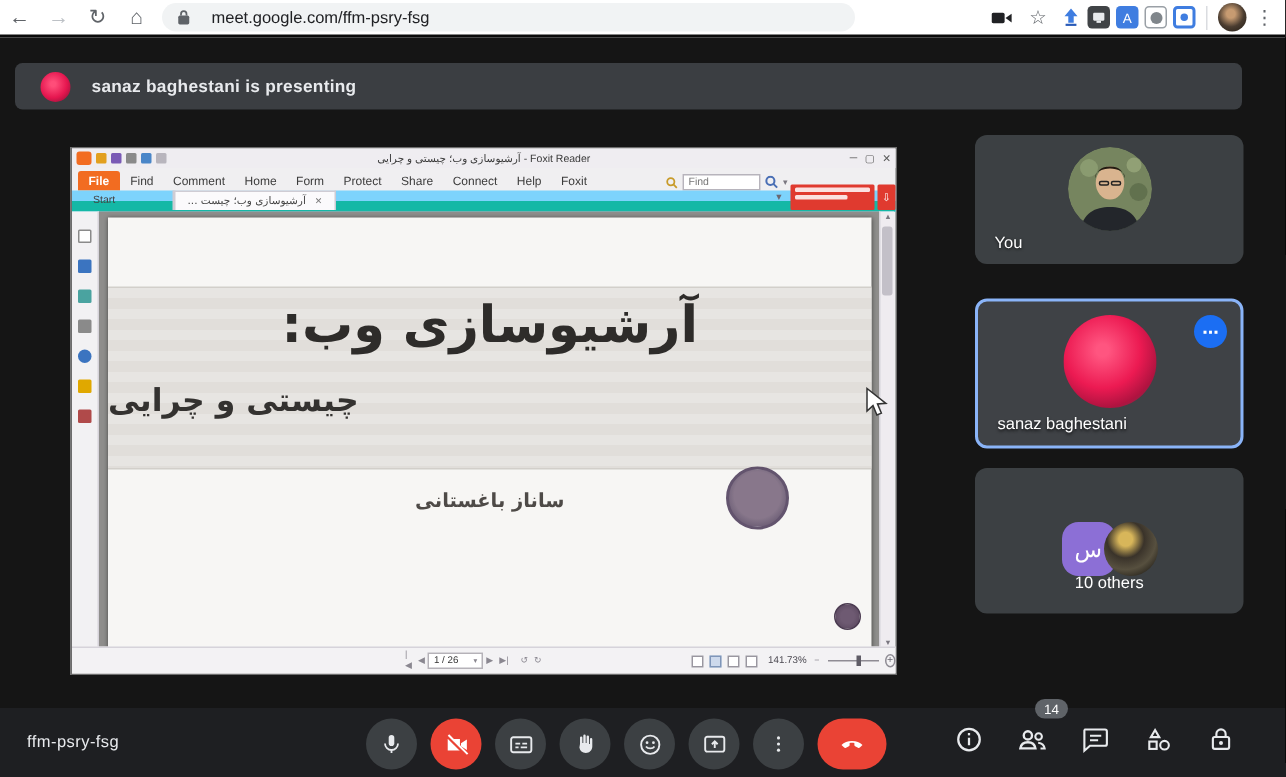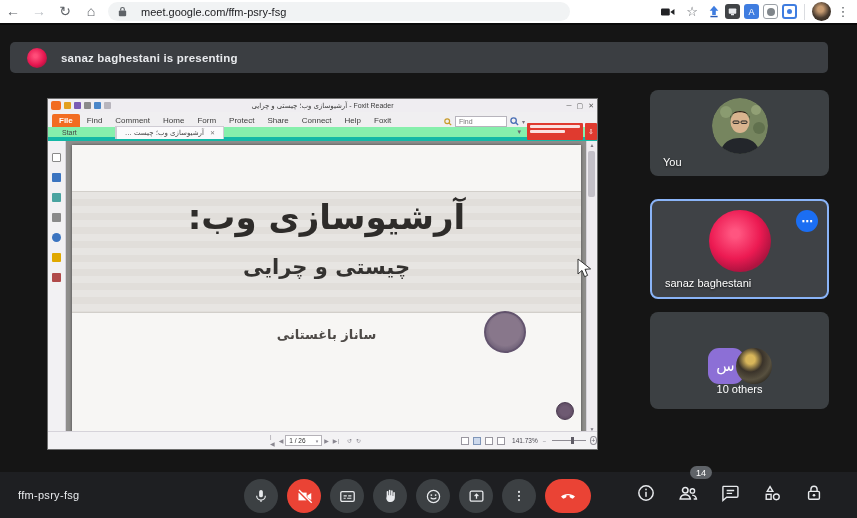--- a/index.html
+++ b/index.html
@@ -33,34 +33,34 @@
 .appico{width:10px;height:9px;background:#f26c21;border-radius:2px}
 .qat{width:7px;height:7px;border-radius:1px}
 .ftitletext{position:absolute;left:50%;transform:translateX(-50%);font-size:7px;color:#3a3a3a;white-space:nowrap}
 .wctl{margin-left:auto;display:flex;gap:5px;color:#5a5a5a;font-size:7px}
 .ribbon{position:absolute;left:0;top:13px;width:100%;height:15px;display:flex;align-items:flex-end;gap:1px}
 .filetab{background:#f26c21;color:#fff;font-size:8px;font-weight:bold;padding:2px 7px;border-radius:2px 2px 0 0;margin-left:4px}
 .mitem{font-size:8px;color:#3c3c3c;padding:2px 6px}
 .findwrap{margin-left:auto;display:flex;align-items:center;gap:3px;padding-right:72px}
 .findbox{width:52px;height:11px;border:1px solid #b7b4bc;background:#fff;font-size:7px;padding:0 3px;color:#333;font-family:"Liberation Sans",sans-serif}
 .findbox::placeholder{color:#777}
-.tabbar{position:absolute;left:0;top:28px;width:100%;height:14px;background:#86efac;border-bottom:4px solid #14b8a6;display:flex;align-items:center}
+.tabbar{position:absolute;left:0;top:28px;width:100%;height:14px;background:#7dd3fc;border-bottom:7px solid #14b8a6;display:flex;align-items:flex-start}
 .dtab{height:13px;display:flex;align-items:center;font-size:7px;color:#444;padding:0 8px;border-right:1px solid #cfccd4}
 .dtab.active{background:#fbfafc;border:1px solid #cfccd4;border-bottom:none}
 .promo{position:absolute;right:14px;top:24px;width:56px;height:17px;background:#e03a2f;border-radius:1px;padding:2px 3px}
 .promo .pl{height:3px;background:rgba(255,255,255,.85);border-radius:1px;margin-bottom:2px}
 .promo .pl:last-child{width:70%}
 .promoico{position:absolute;right:0;top:24px;width:12px;height:17px;background:#e03a2f;border-radius:1px;display:flex;align-items:center;justify-content:center;color:#fff;font-size:7px}
 .lpanel{position:absolute;left:0;top:42px;width:18px;height:292px;background:#f2f1f3;border-right:1px solid #d6d3da;display:flex;flex-direction:column;align-items:center;padding-top:12px;gap:11px}
 .lico{width:9px;height:9px;border-radius:1px}
 .docarea{position:absolute;left:18px;top:42px;width:521px;height:292px;background:#8f8e8c}
 .page{position:absolute;left:6px;top:4px;width:509px;height:288px;background:#f7f6f4;box-shadow:0 0 3px rgba(0,0,0,.5)}
 .band{position:absolute;left:0;top:46px;width:100%;height:122px;background:repeating-linear-gradient(180deg,#e7e5e2 0 7px,#e1deda 7px 14px);border-top:1px solid #d2cfca;border-bottom:1px solid #d2cfca}
 .t1{position:absolute;left:0;top:52px;width:100%;text-align:center;direction:rtl;font-family:"DejaVu Sans",sans-serif;font-weight:bold;font-size:34px;color:#2e2c2a}
-.t2{position:absolute;left:0;top:110px;width:100%;text-align:center;direction:rtl;font-family:"DejaVu Sans",sans-serif;font-weight:bold;font-size:21px;color:#343230}
+.t2{position:absolute;left:0;top:110px;width:100%;text-align:left;direction:rtl;font-family:"DejaVu Sans",sans-serif;font-weight:bold;font-size:21px;color:#343230}
 .auth{position:absolute;left:0;top:182px;width:100%;text-align:center;direction:rtl;font-family:"DejaVu Sans",sans-serif;font-weight:bold;font-size:13px;color:#4e4a47}
 .stamp{position:absolute;left:412px;top:166px;width:42px;height:42px;border-radius:50%;background:radial-gradient(circle at 50% 45%,#7c6a80 0 55%,#60506a 75%,#4c3e54);border:2px solid #544360;opacity:.9}
 .stamp2{position:absolute;left:484px;top:257px;width:18px;height:18px;border-radius:50%;background:radial-gradient(circle,#6e5a72 40%,#544258);border:1px solid #4a3a50}
 .vscroll{position:absolute;right:1px;top:42px;width:10px;height:292px;background:#efecf0;border-left:1px solid #d6d3da}
 .vthumb{position:absolute;left:1px;top:10px;width:7px;height:46px;background:#c3c0c8;border-radius:2px}
 .varr{position:absolute;left:0;width:10px;text-align:center;font-size:5px;color:#7a7780}
 .statusbar{position:absolute;left:0;bottom:0;width:100%;height:18px;background:#f3f2f4;border-top:1px solid #d6d3da;display:flex;align-items:center;font-size:6.5px;color:#6a6770}
 .sglyph{color:#8a8790;font-size:6px;margin:0 2px}
 .pagebox{width:46px;height:11px;border:1px solid #b5b2b8;background:#fff;display:flex;align-items:center;justify-content:space-between;padding:0 3px;color:#333}
 .viewico{width:8px;height:8px;border:1px solid #9a97a0;margin:0 2px;background:#fff}

